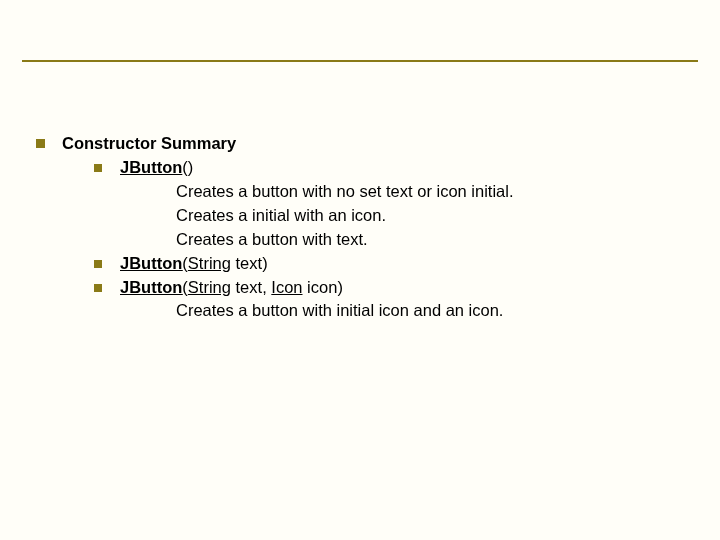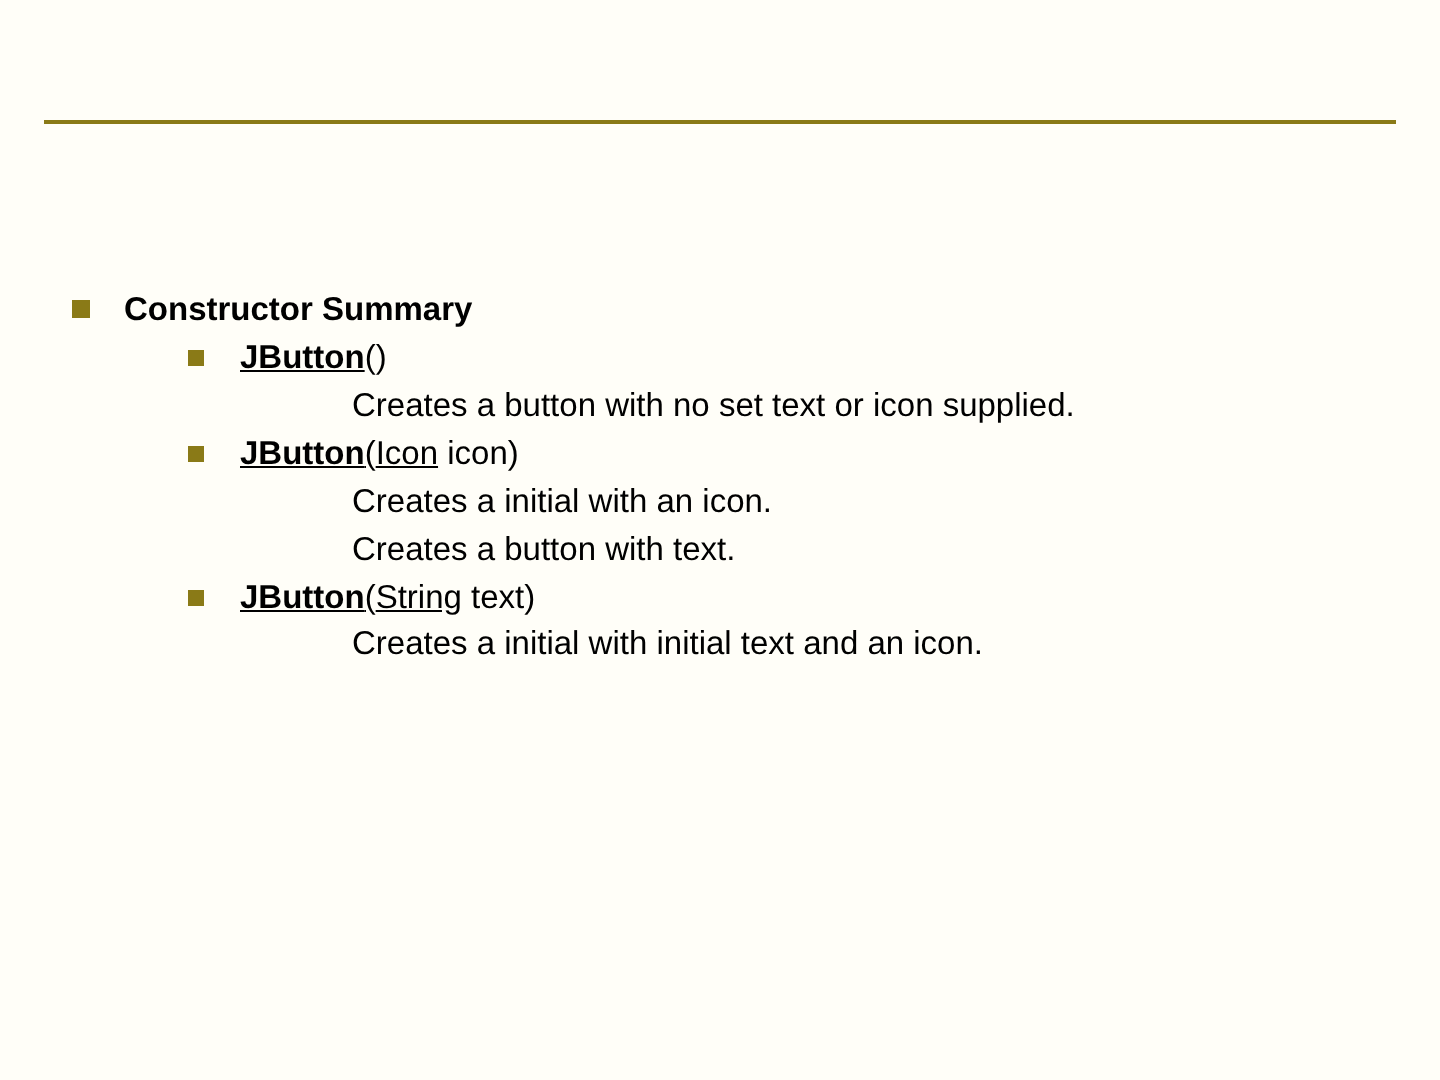--- a/index.html
+++ b/index.html
@@ -16,21 +16,21 @@
   .rule {
     position: absolute;
     left: 22px;
     right: 22px;
     top: 60px;
     border-top: 2.5px solid #8a7a17;
   }
   .content {
     position: absolute;
     left: 36px;
-    top: 144px;
+    top: 132px;
     right: 36px;
   }
   
   .bul {
     display: inline-block;
     width: 9px;
     height: 9px;
     background: #8a7a17;
     vertical-align: baseline;
     position: relative;
@@ -59,33 +59,33 @@
     <span class="bul-wrap"><span class="bul"></span></span>
     <span class="txt b">Constructor Summary</span>
   </div>
 
   <div class="row lvl1">
     <span class="bul-wrap"><span class="bul"></span></span>
     <span class="txt">
       <span class="b u">JButton</span><span>(</span><span>)</span>
     </span>
   </div>
-  <div class="row desc">Creates a button with no set text or icon supplied.</div>
+  <div class="row desc">Creates a button with no set text or icon initial.</div>
 
-  <div class="row lvl1">
-    <span class="bul-wrap"><span class="bul"></span></span>
-    <span class="txt">
-      <span class="b u">JButton</span><span class="u">(</span><span class="u">Icon</span><span> </span><span>icon</span><span>)</span>
-    </span>
-  </div>
   <div class="row desc">Creates a initial with an icon.</div>
 
   <div class="row desc">Creates a button with text.</div>
   <div class="row lvl1">
     <span class="bul-wrap"><span class="bul"></span></span>
     <span class="txt">
       <span class="b u">JButton</span><span class="u">(</span><span class="u">String</span><span> </span><span>text</span><span>)</span>
     </span>
   </div>
 
-  <div class="row desc">Creates a initial with initial text and an icon.</div>
+  <div class="row lvl1">
+    <span class="bul-wrap"><span class="bul"></span></span>
+    <span class="txt">
+      <span class="b u">JButton</span><span class="u">(</span><span class="u">String</span><span> </span><span>text</span><span>, </span><span class="u">Icon</span><span> </span><span>icon</span><span>)</span>
+    </span>
+  </div>
+  <div class="row desc">Creates a button with initial icon and an icon.</div>
 
 </div>
 
 </body></html>

